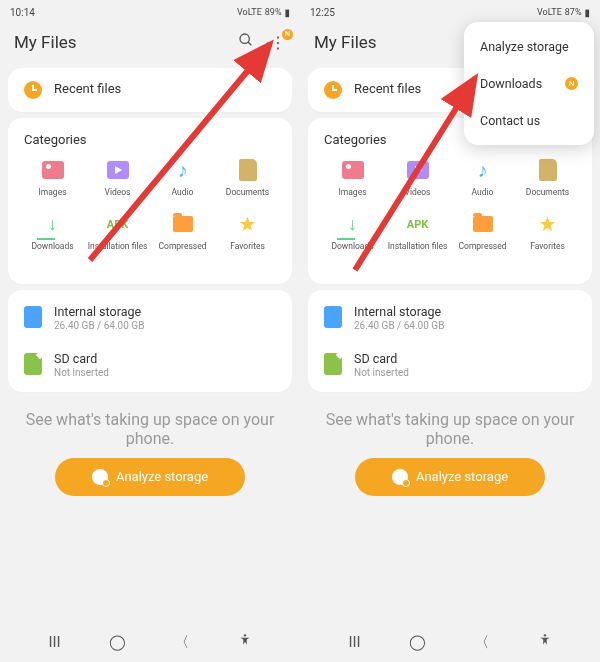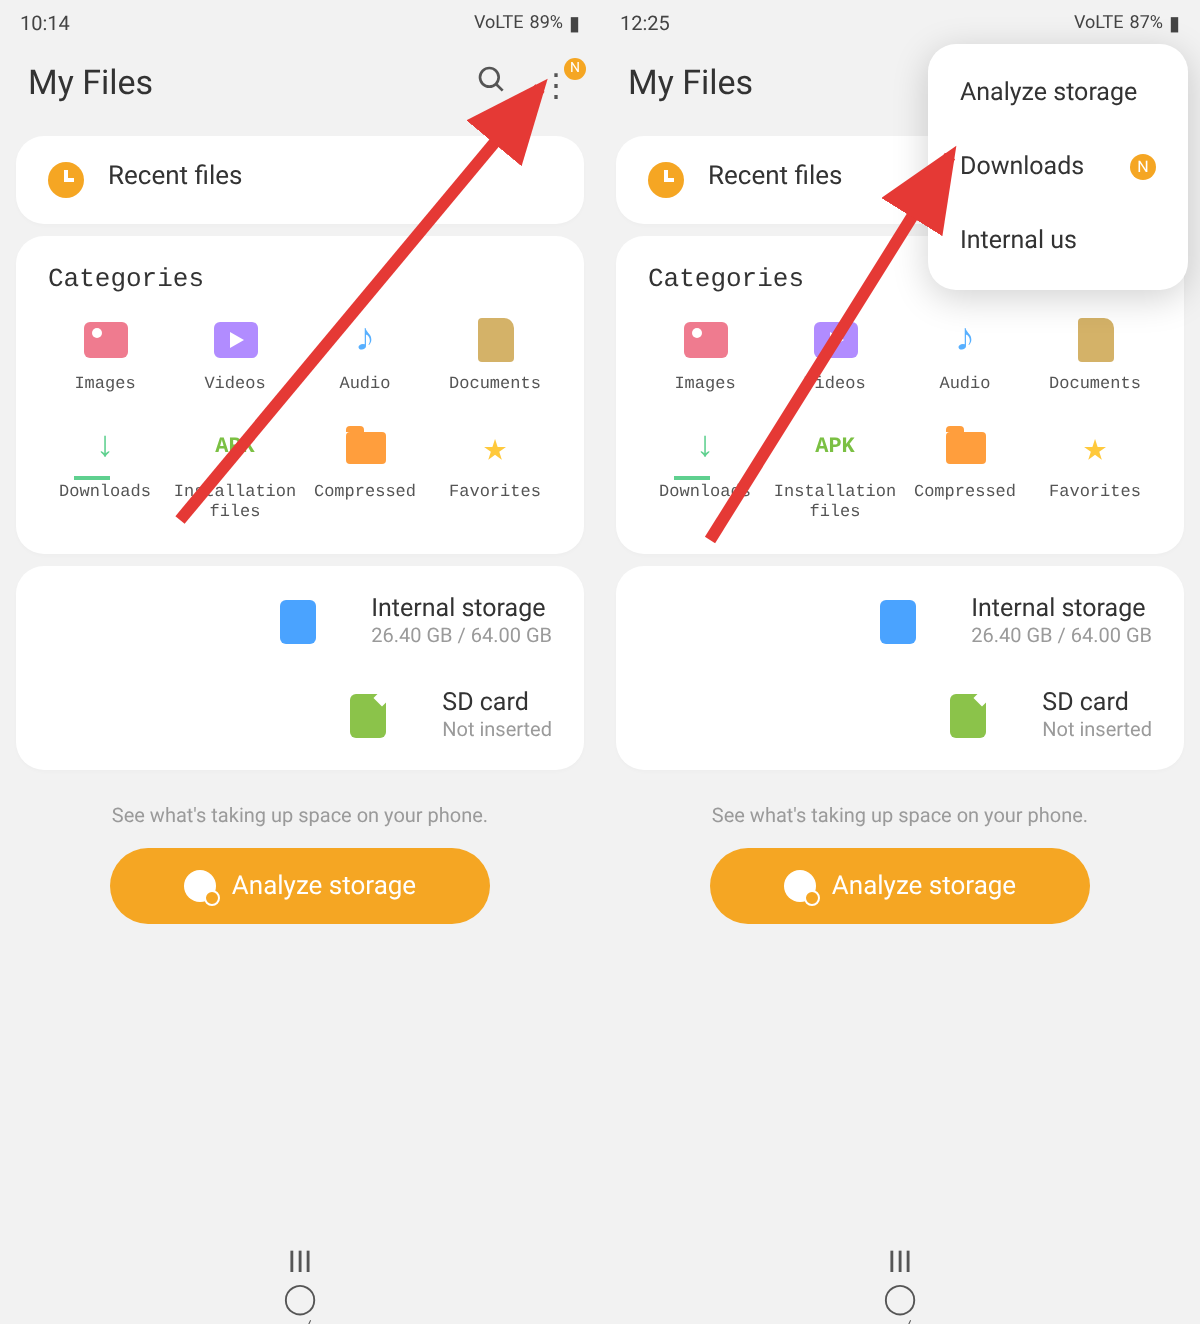--- a/index.html
+++ b/index.html
@@ -62,50 +62,49 @@
   }
   .clock-icn:before {
     content:""; position:absolute; left:8px; top:4px;
     width:2px; height:6px; background:#fff;
   }
   .clock-icn:after {
     content:""; position:absolute; left:8px; top:8px;
     width:5px; height:2px; background:#fff;
   }
   .recent-label { font-size:13px; color:#333; }
-  .cats { padding:10px 12px 16px 12px;font-family:Liberation Mono, monospace; }
+  .cats { padding:10px 12px 32px 12px; }
   .cats-title { font-size:13px; color:#333; margin:4px 4px 10px 4px; }
   .cat-grid {
     display:grid; grid-template-columns: repeat(4,1fr);
     row-gap:14px;
   }
   .cat {
     display:flex; flex-direction:column; align-items:center;
     gap:5px;
   }
   .cat-icon {
     width:26px; height:26px; display:flex; align-items:center; justify-content:center;
   }
   .cat-label { font-size:8.5px; color:#555; text-align:center; line-height:1.1; max-width:62px;}
   .storage { padding: 4px 0; }
   .st-row {
-    display:flex; align-items:center; gap:28px;
+    display:flex; align-items:center; gap:12px;
     padding:10px 16px;
-    justify-content:flex-end;
   }
   .st-icon {
     width:18px; height:22px; border-radius:3px;
   }
   .st-internal { background:#4aa3ff; }
   .st-sd { background:#8bc34a; position:relative;}
   .st-sd:before { content:""; position:absolute; right:-1px; top:-1px; width:6px; height:6px; background:#fff; transform:rotate(45deg);}
   .st-name { font-size:12.5px; color:#333; }
   .st-sub { font-size:10px; color:#9a9a9a; margin-top:1px;}
   .hint {
-    text-align:center; font-size:10px; color:#9a9a9a;
+    text-align:center; font-size:16px; color:#9a9a9a;
     margin:18px 0 10px 0;
   }
   .analyze-btn {
     margin: 0 auto 14px auto;
     display:flex; align-items:center; justify-content:center; gap:8px;
     background:#f5a623; color:#fff;
     padding:11px 24px; border-radius:22px;
     font-size:13px; width:190px;
   }
   .analyze-icn {
@@ -114,21 +113,20 @@
   }
   .analyze-icn:after{
     content:""; position:absolute; right:-2px; bottom:-2px;
     width:6px; height:6px; background:#f5a623; border:1.5px solid #fff; border-radius:50%;
   }
   .navbar {
     position:absolute; bottom:0; left:0; right:0;
     height:40px; background:#f2f2f2;
     display:flex; justify-content:space-evenly; align-items:center;
     color:#555;
-    flex-direction:column;
   }
   .nav-i { font-size:15px; }
   
   .menu-pop {
     position:absolute; top:22px; right:6px;
     width:130px; background:#fff; border-radius:14px;
     box-shadow:0 4px 18px rgba(0,0,0,0.18);
     padding:6px 0;
     z-index:5;
   }
@@ -294,21 +292,21 @@
 
   <div class="menu-pop">
     <div class="menu-item">
         <span>Analyze storage</span>
       </div>
     <div class="menu-item">
         <span>Downloads</span>
         <span class="menu-badge">N</span>
       </div>
     <div class="menu-item">
-        <span>Internal us</span>
+        <span>Contact us</span>
       </div>
   </div>
 
   <div class="card recent">
     <span class="clock-icn"></span>
     <span class="recent-label">Recent files</span>
   </div>
 
   <div class="card cats">
     <div class="cats-title">Categories</div>

